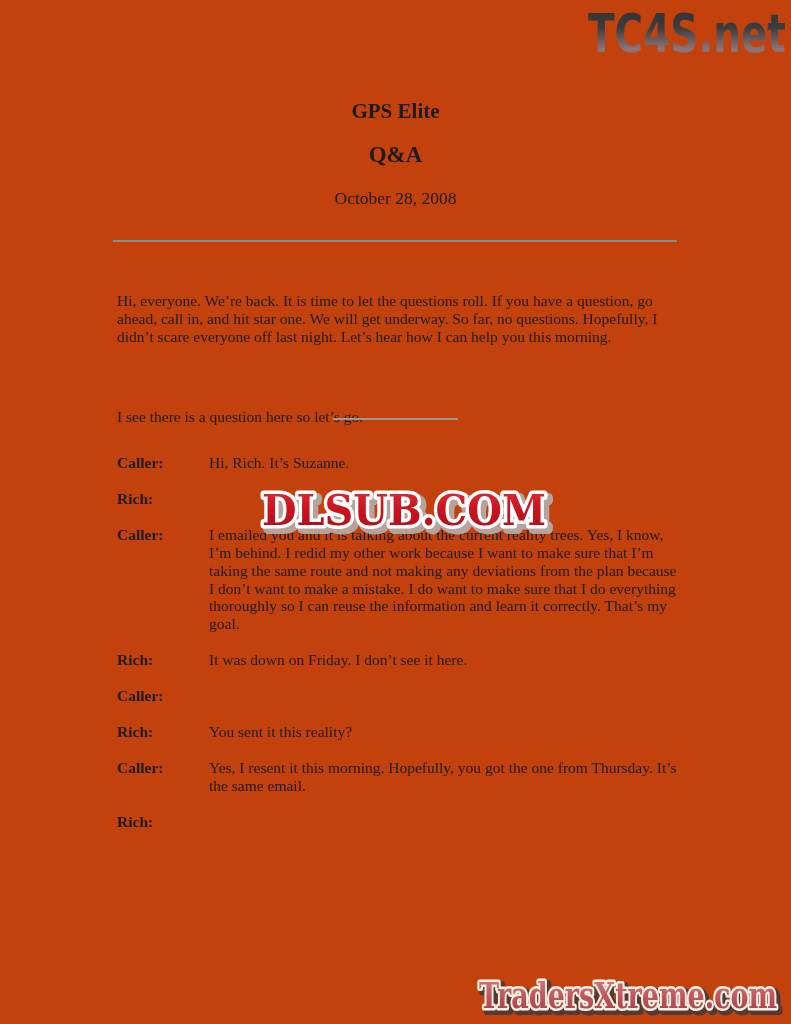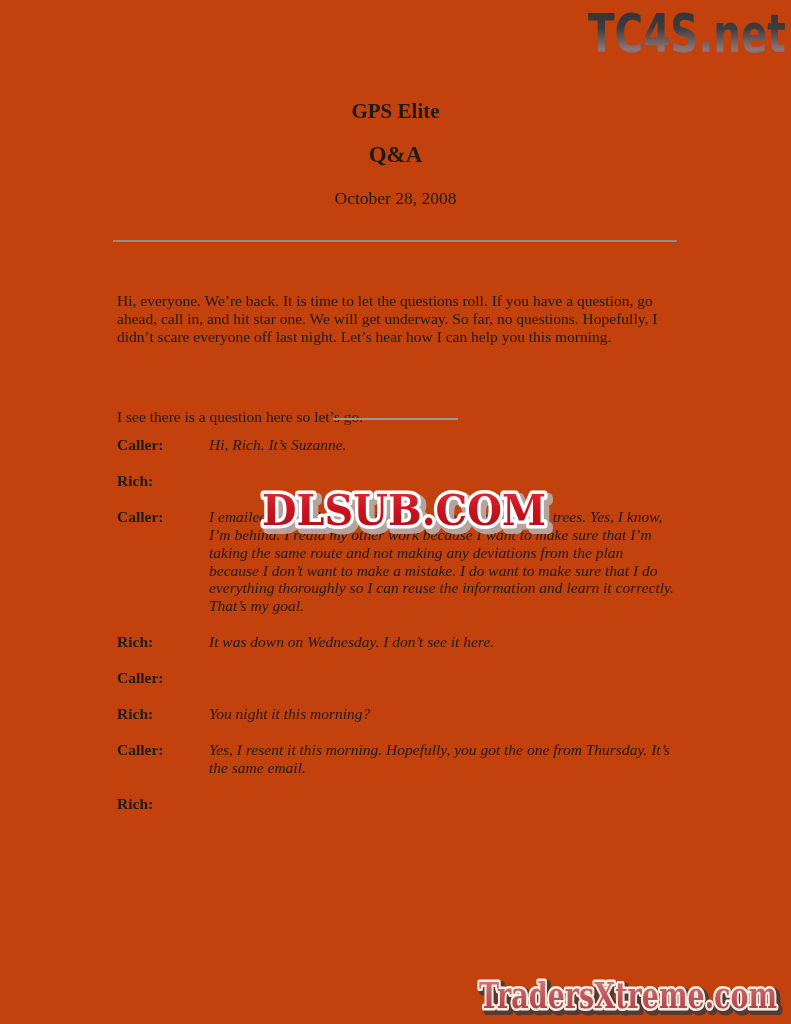--- a/index.html
+++ b/index.html
@@ -20,26 +20,26 @@
   
   .rule { position: absolute; top: 240px; left: 113px; width: 564px; border-top: 2px solid #8c8c8c; }
   .short-rule { position: absolute; top: 418px; left: 333px; width: 125px; border-top: 2px solid #999999; }
 
   
   .intro { position: absolute; left: 117px; width: 560px; font-size: 15.5px; line-height: 17.9px; }
   .intro.p1 { top: 292px; }
   .intro.p2 { top: 365px; margin-top: 43px; }
 
   
-  .dialog { position: absolute; top: 436px; left: 117px; width: 562px; font-size: 15.5px; line-height: 17.9px; }
+  .dialog { position: absolute; top: 454px; left: 117px; width: 562px; font-size: 15.5px; line-height: 17.9px; }
   .entry { display: flex; margin-bottom: 18px; }
   .speaker { width: 92px; flex: 0 0 92px; font-weight: bold; }
   .content { flex: 1; max-width: 468px; }
   .para { margin-bottom: 18px; }
-  .para:last-child { margin-bottom: 0; font-style: italic; }
+  .para:last-child { margin-bottom: 0; }
 
   
   .dlsub-wm { position: absolute; top: 477px; left: 244px; }
   .tx-wm    { position: absolute; top: 972px; left: 468px; }
 
   svg text { user-select: none; }
 </style>
 </head>
 <body>
 
@@ -82,30 +82,30 @@
     </div>
     <div class="entry">
       <div class="speaker">Caller:</div>
       <div class="content">
         <div class="para">I emailed you and it is talking about the current reality trees. Yes, I know, I’m behind. I redid my other work because I want to make sure that I’m taking the same route and not making any deviations from the plan because I don’t want to make a mistake. I do want to make sure that I do everything thoroughly so I can reuse the information and learn it correctly. That’s my goal.</div>
       </div>
     </div>
     <div class="entry">
       <div class="speaker">Rich:</div>
       <div class="content">
-          <div class="para">It was down on Wednesday. I don’t see it here.</div>
+          <div class="para">It was down on Friday. I don’t see it here.</div>
         </div>
     </div>
     <div class="entry">
       <div class="speaker">Caller:</div>
     </div>
     <div class="entry">
       <div class="speaker">Rich:</div>
       <div class="content">
-          <div class="para">You night it this morning?</div>
+          <div class="para">You sent it this reality?</div>
         </div>
     </div>
     <div class="entry">
       <div class="speaker">Caller:</div>
       <div class="content">
           <div class="para">Yes, I resent it this morning. Hopefully, you got the one from Thursday. It’s the same email.</div>
         </div>
     </div>
     <div class="entry">
       <div class="speaker">Rich:</div>

